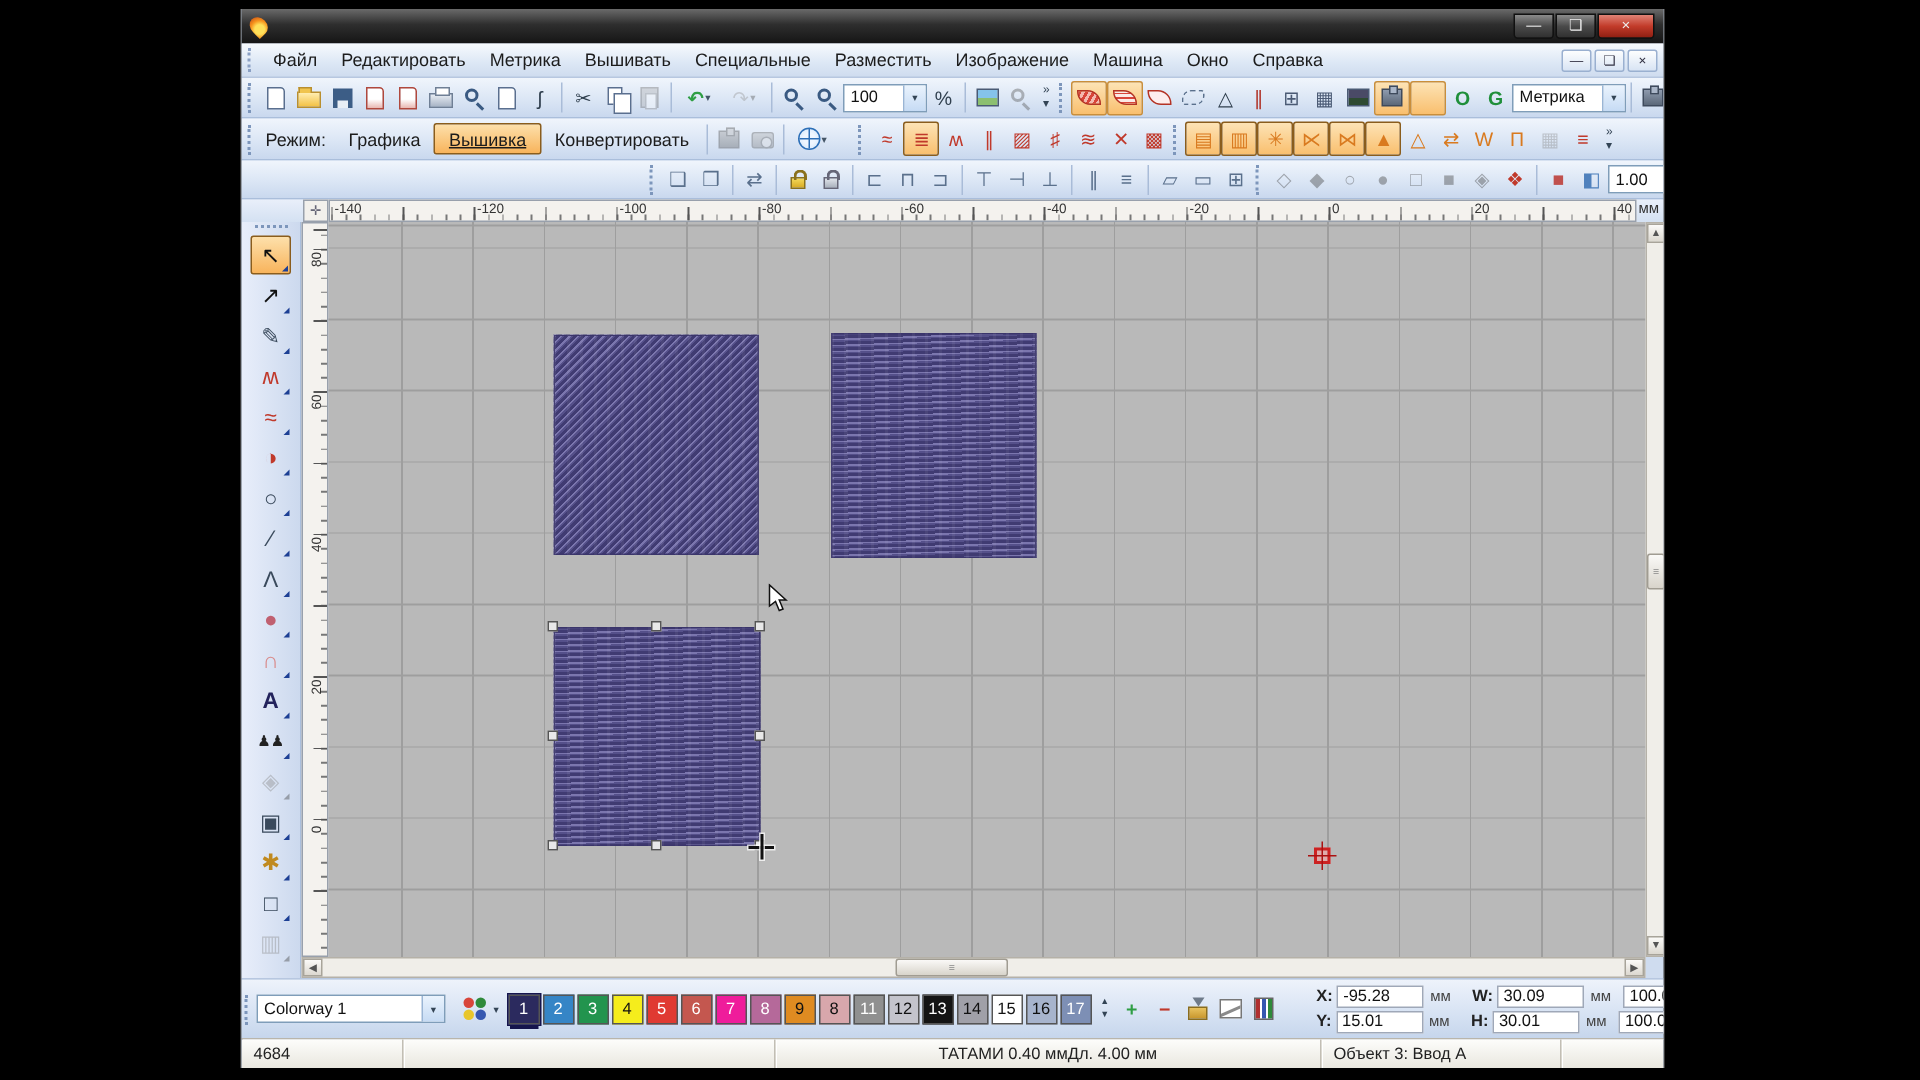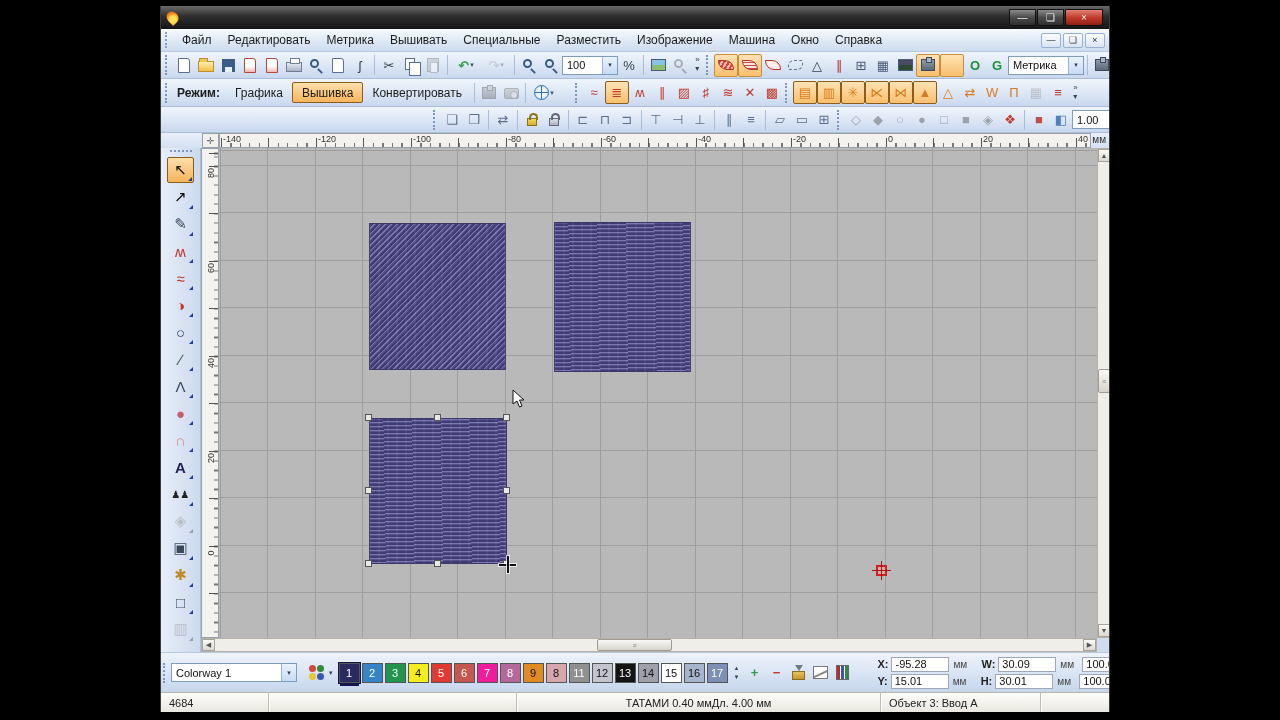--- a/index.html
+++ b/index.html
@@ -48,23 +48,23 @@
   .mini-caret{font-size:7px;color:#456;margin-left:1px;}
   .ovf{width:13px;height:22px;display:flex;flex-direction:column;align-items:center;justify-content:center;
     font-size:8px;color:#345;flex:0 0 auto;line-height:1.1;}
   .combo{background:#fff;border:1px solid #7f9db9;height:19px;display:flex;align-items:center;
     font-size:11px;padding-left:4px;flex:0 0 auto;color:#111;}
   .combo-text{overflow:hidden;white-space:nowrap;}
   .combo-arrow{width:15px;height:17px;margin-left:auto;background:linear-gradient(#eaf3fd,#c6dbf4);
     border-left:1px solid #9ab5d5;display:flex;align-items:center;justify-content:center;font-size:7px;color:#345;flex:0 0 auto;}
   .spinbox{background:#fff;border:1px solid #7f9db9;height:19px;display:flex;align-items:center;
     font-size:11px;padding-left:4px;flex:0 0 auto;width:56px;color:#111;}
-  .bar-label{font-weight:bold;color:#1c1c1c;margin:0 6px 0 4px;flex:0 0 auto;}
+  .bar-label{font-weight:normal;color:#1c1c1c;margin:0 6px 0 4px;flex:0 0 auto;}
   .mode-btn{height:21px;padding:0 9px;display:flex;align-items:center;color:#1c1c1c;flex:0 0 auto;border-radius:2px;}
-  .mode-btn.active{background:linear-gradient(#fde0ab,#f8b45c);border:1px solid #8a5d1d;}
+  .mode-btn.active{background:linear-gradient(#fde0ab,#f8b45c);border:1px solid #8a5d1d;text-decoration:underline;}
   #toolbar3-spacer{width:268px;flex:0 0 auto;}
   #tb2-right{margin-left:14px;display:flex;align-items:center;}
 
   
   .m{display:block;flex:0 0 auto;}
   .m-doc{width:12px;height:15px;background:#fff;border:1px solid #5a6f8f;border-radius:0 3px 0 0;}
   .m-doc.red{border-color:#b0483d;background:linear-gradient(#fff 55%,#e9b8b2);}
   .m-folder{width:16px;height:11px;background:linear-gradient(#ffedb0,#f3c143);border:1px solid #b98f2f;position:relative;margin-top:3px;}
   .m-folder::before{content:"";position:absolute;top:-4px;left:0;width:7px;height:3px;background:#f0c44e;border:1px solid #b98f2f;border-bottom:none;}
   .m-floppy{width:13px;height:13px;background:#3c5d86;position:relative;}

